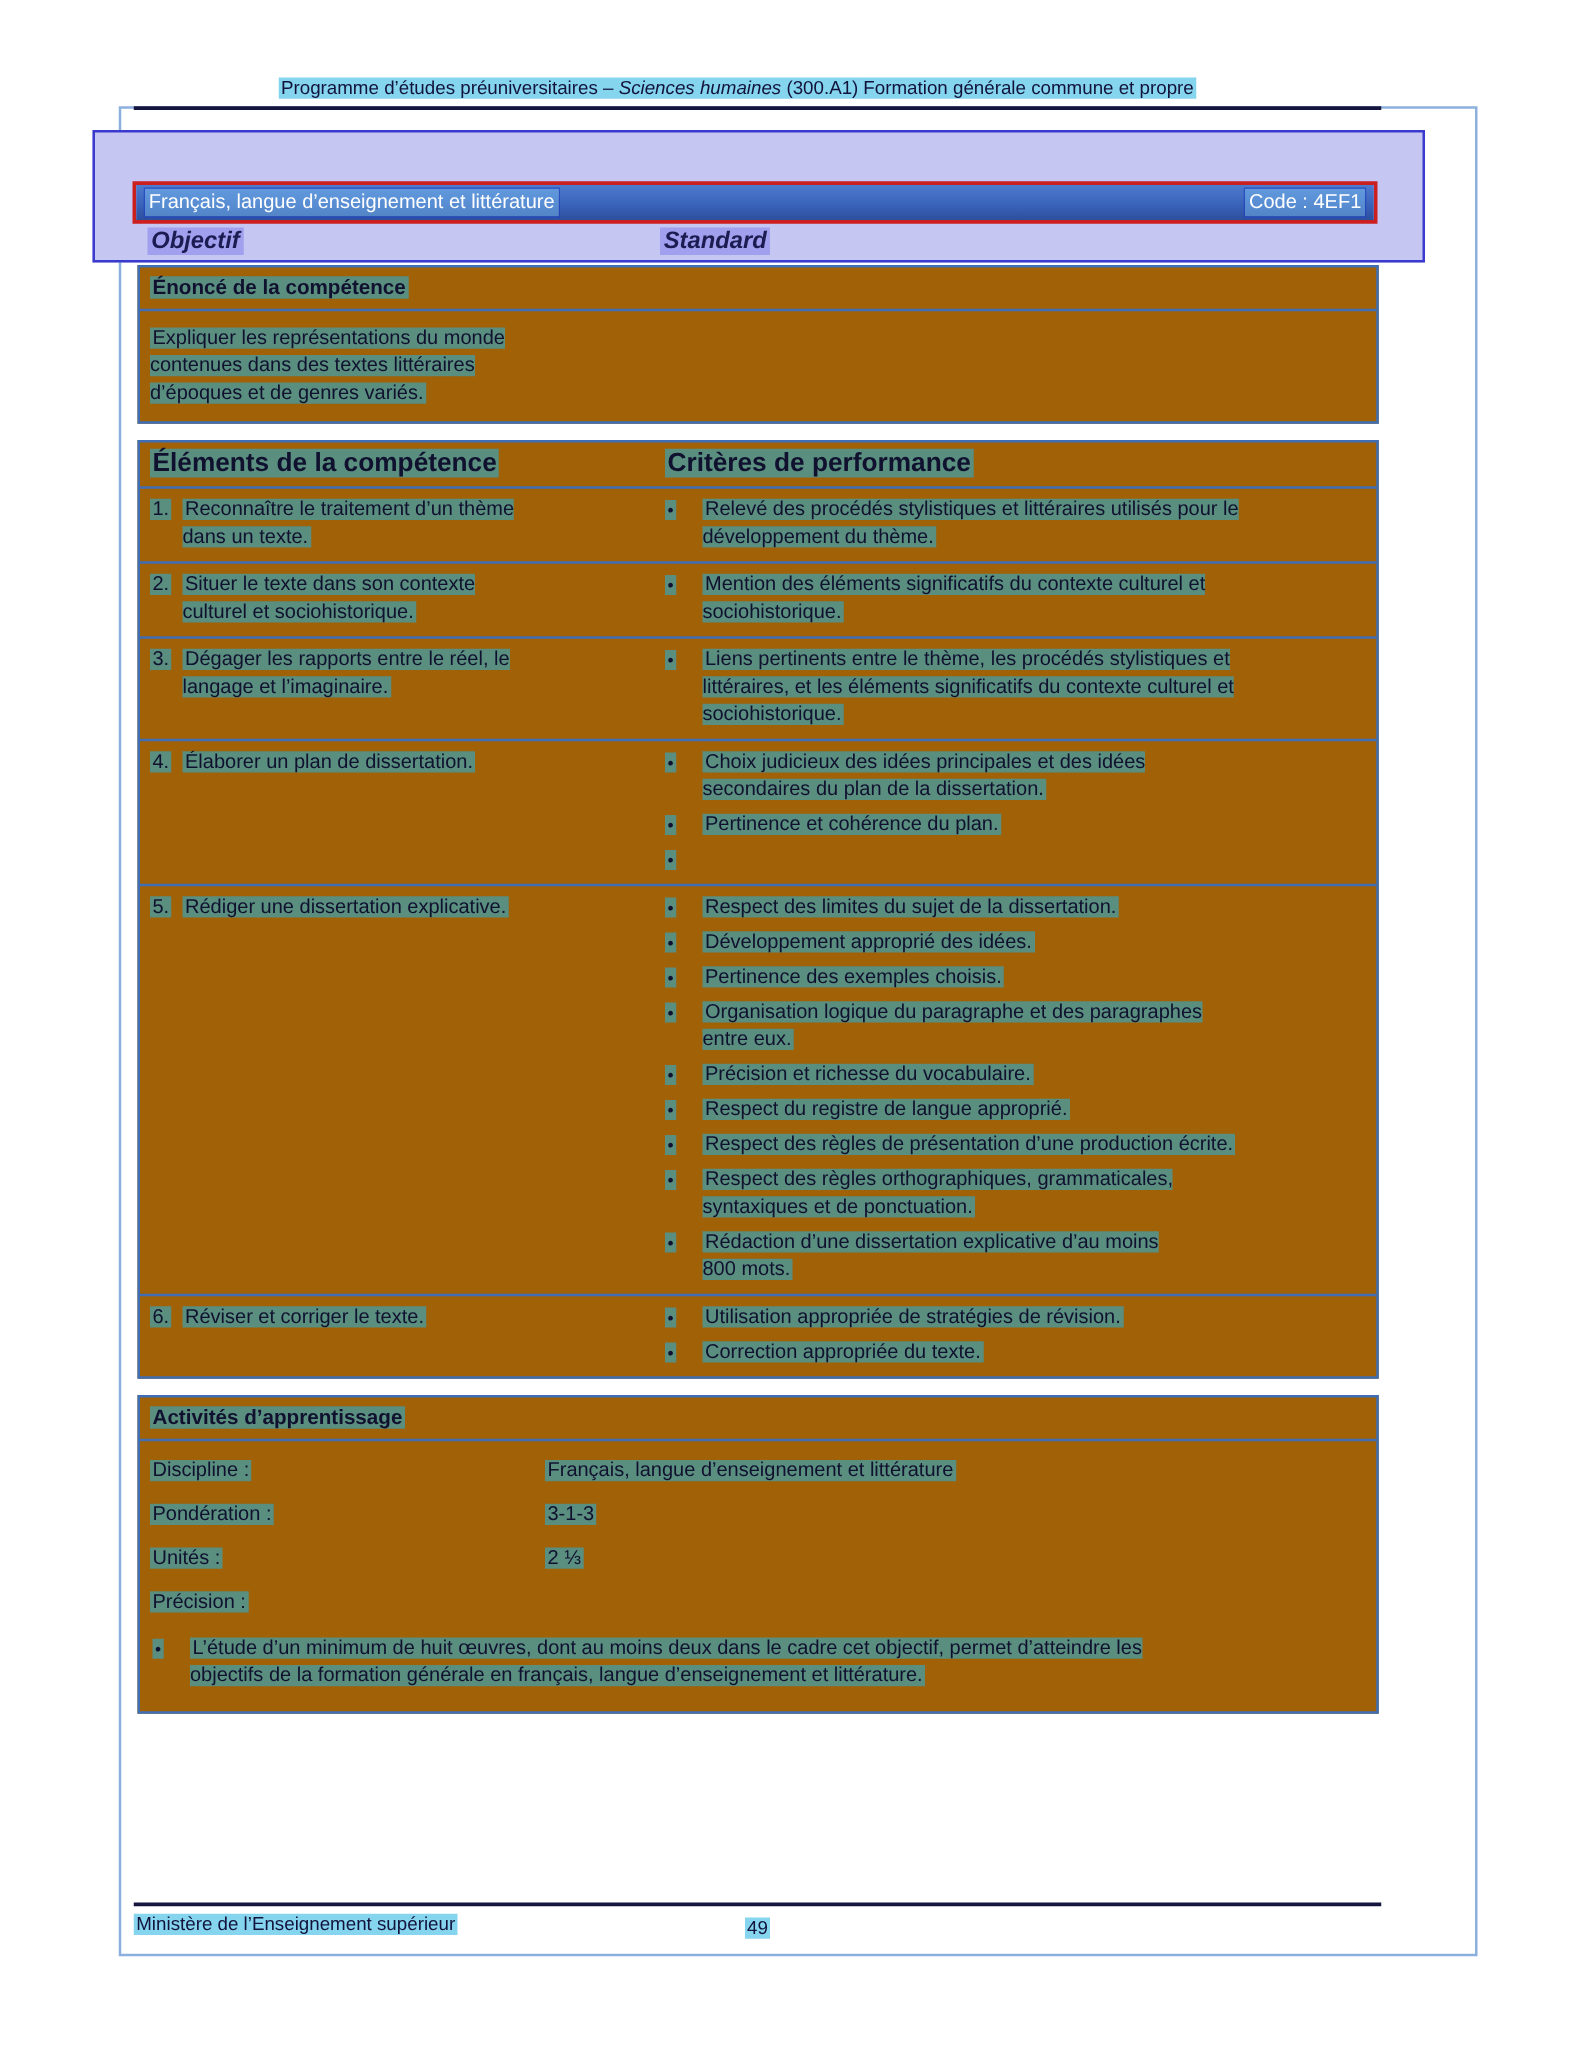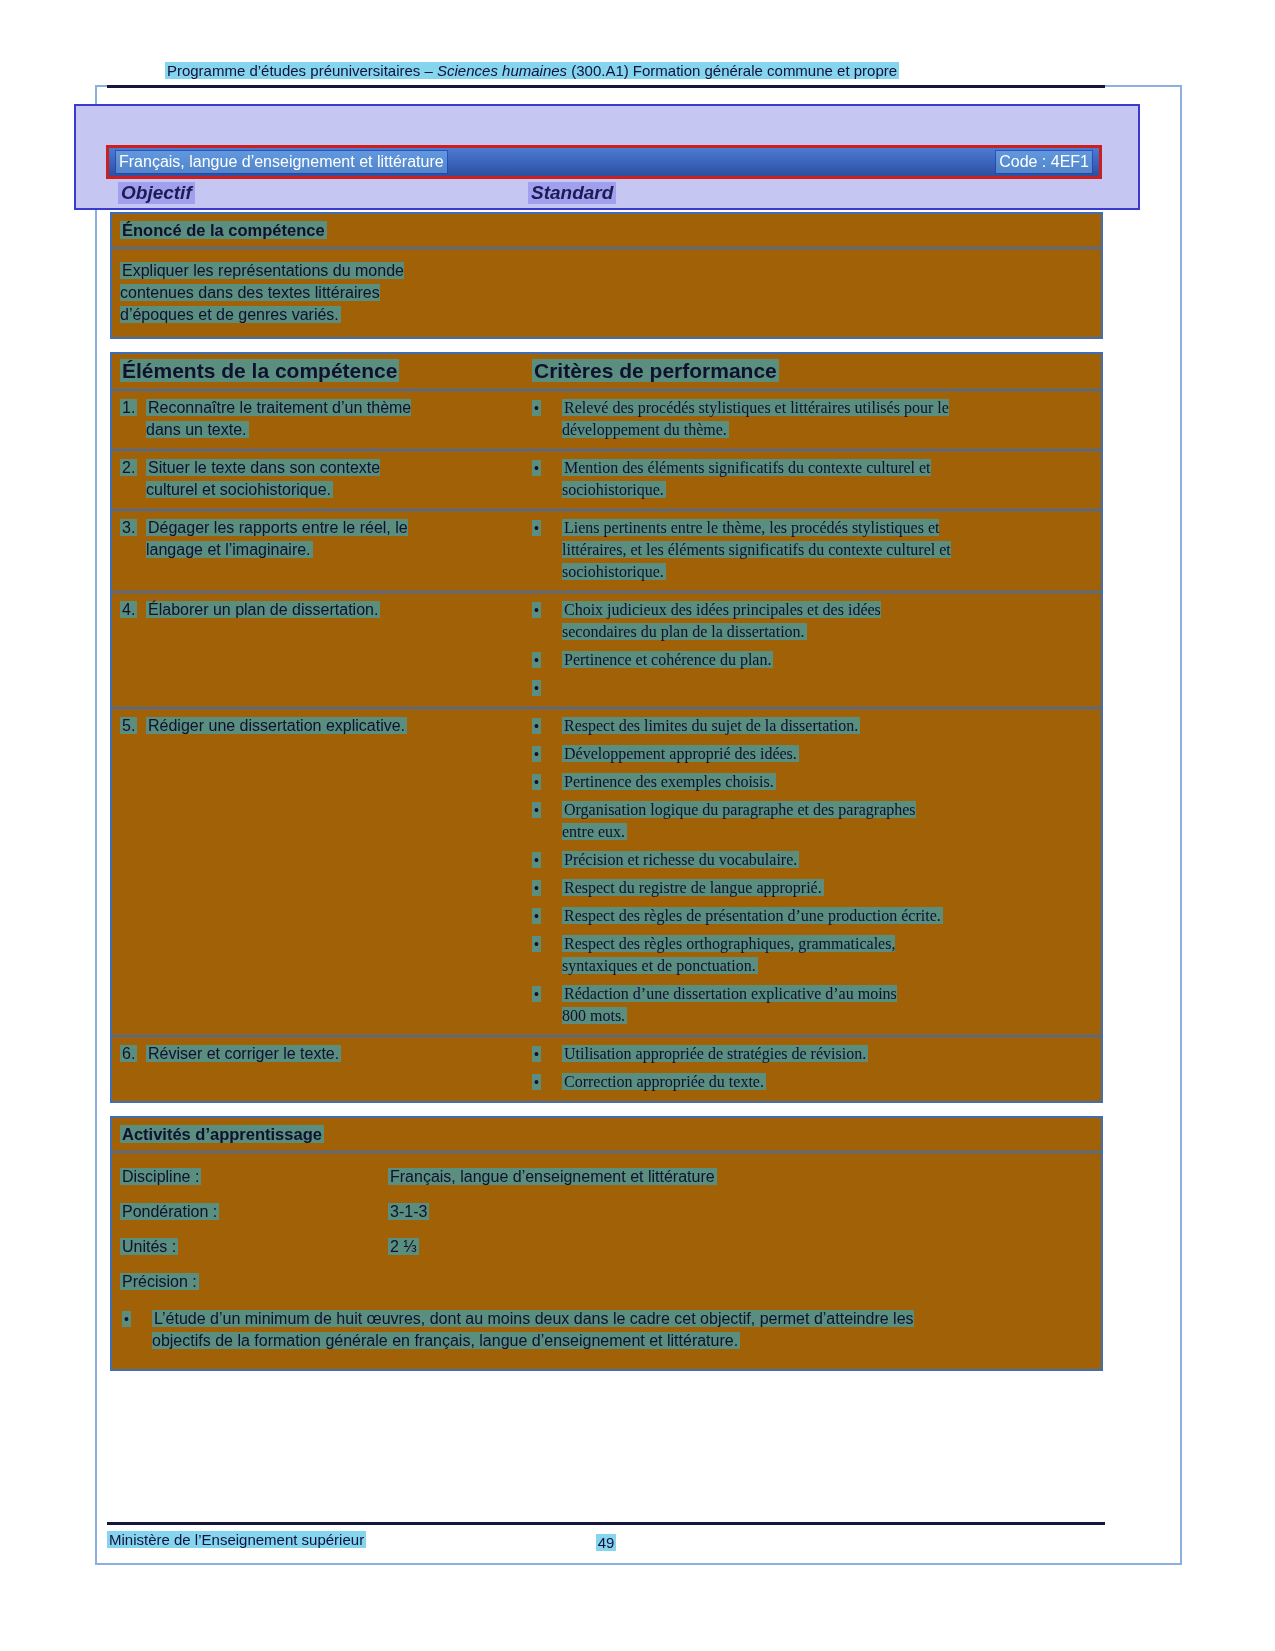--- a/index.html
+++ b/index.html
@@ -14,21 +14,21 @@
   .hl-lav { background:rgba(130,130,235,0.55); padding:0 3px; }
   .hl-title { background:rgba(130,200,245,0.42); box-shadow:0 0 0 1px rgba(30,60,190,0.65); padding:0 3px; }
 
   .page-frame {
     position:absolute; left:95px; top:85px; width:1087px; height:1480px;
     border:2px solid #8cb0de; pointer-events:none;
   }
 
   .doc-header {
     position:absolute; left:107px; top:62px; width:850px;
-    display:flex; justify-content:center; font-size:15px; color:#12123a;
+    display:flex; justify-content:flex-end; font-size:15px; color:#12123a;
   }
   .header-rule { position:absolute; left:107px; top:85px; width:998px; height:3px; background:#15153d; }
 
   
   .annot-region {
     position:absolute; left:74px; top:104px; width:1066px; height:106px;
     background:#c6c6f2; border:2px solid #3a3ace;
   }
   .red-annot {
     position:absolute; left:30px; top:39px; width:996px; height:34px;
@@ -61,24 +61,24 @@
   .hcell1 { width:410px; padding-left:8px; }
   .hcell2 { flex:1; padding-left:10px; }
   .c-row { display:flex; border-top:2px solid #3f6eb5; padding:6px 0 8px; line-height:22px; }
   .c-col1 { width:410px; display:flex; align-items:flex-start; }
   .row-num { flex:none; width:34px; padding-left:8px; }
   .element-text-wrap { width:344px; }
   .c-col2 { flex:1; padding-left:10px; }
   .crit-item { display:flex; align-items:flex-start; margin-bottom:6px; }
   .crit-item:last-child { margin-bottom:0; }
   .bullet { flex:none; width:12px; margin-right:18px; font-size:14px; line-height:22px; }
-  .crit-text { max-width:536px; line-height:22px;font-family:Liberation Serif, serif; }
+  .crit-text { max-width:536px; line-height:22px; }
 
   .activities-body { padding-bottom:4px; }
-  .field-row { display:flex; margin:13px 0 0 8px; line-height:22px; }
+  .field-row { display:flex; margin:13px 0 0 8px; line-height:22px;gap:48px; }
   .field-label { width:268px; }
   .precision-list { margin:15px 10px 13px 10px; }
   .p-item { display:flex; align-items:flex-start; }
   .p-text { max-width:935px; line-height:22px; }
 
   .doc-footer {
     position:absolute; left:107px; top:1522px; width:998px;
     border-top:3px solid #15153d; padding-top:6px; font-size:15px; color:#12123a;
   }
   .footer-page { position:absolute; left:0; right:0; top:9px; text-align:center; }

